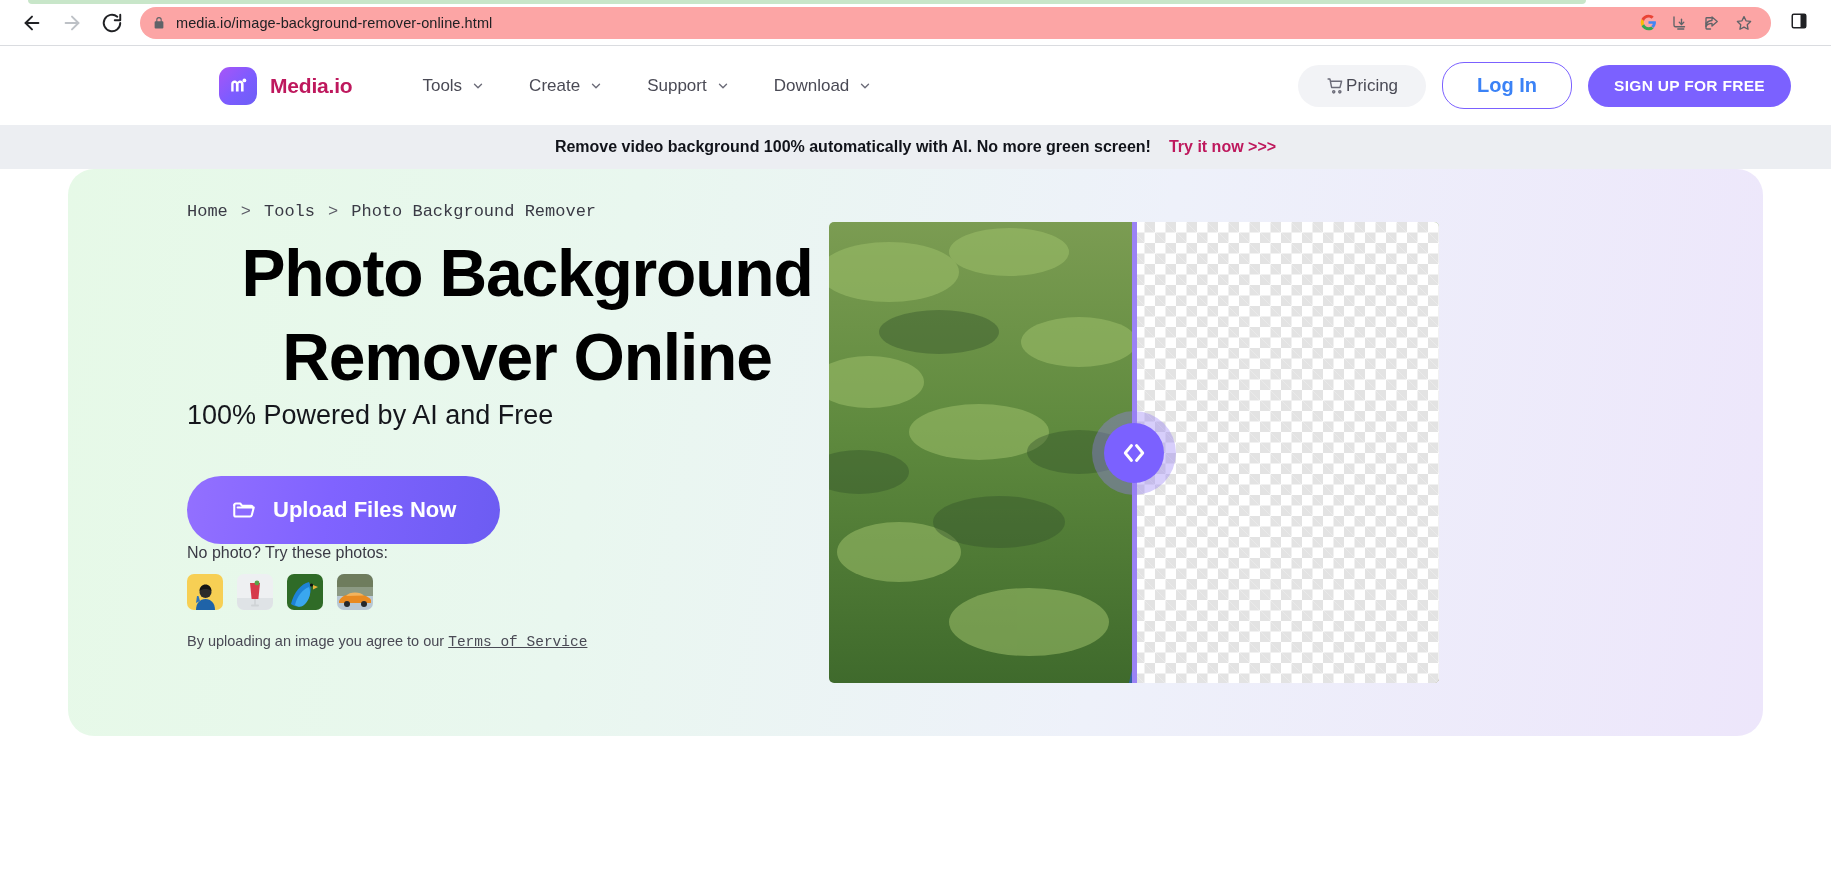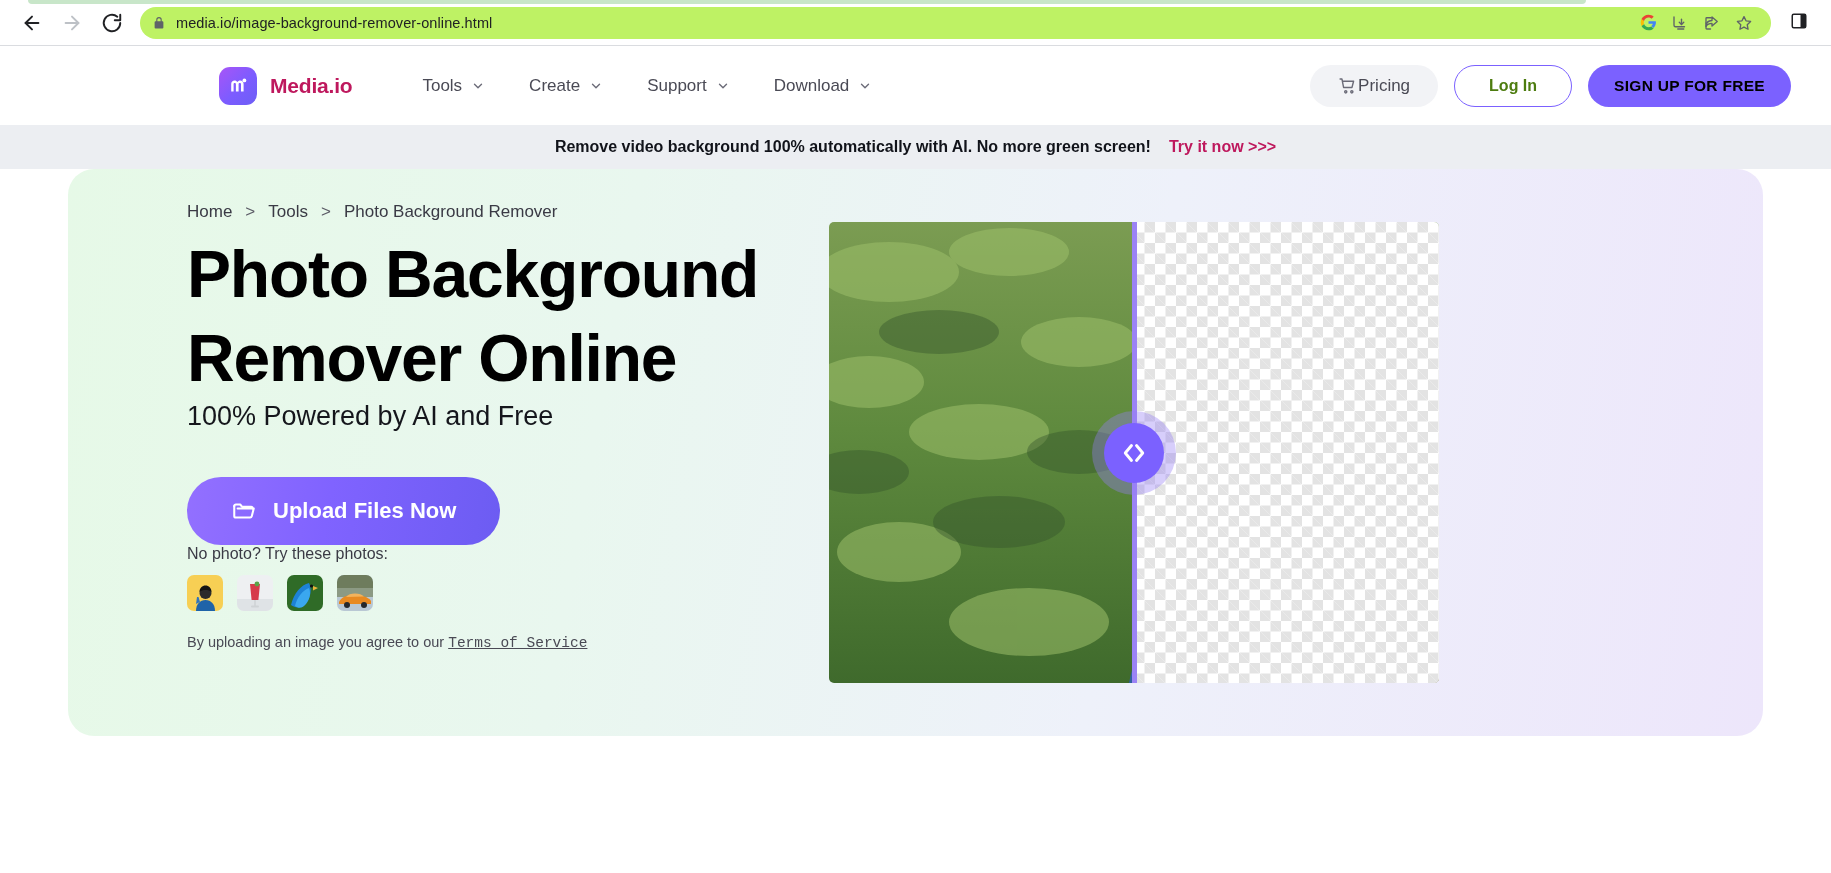--- a/index.html
+++ b/index.html
@@ -28,21 +28,21 @@
     color: #202124;
   }
   .nav-btn.disabled { color: #bdc1c6; }
   .nav-btn svg { display: block; }
 
   .omnibox {
     flex: 1;
     height: 32px;
     margin-left: 10px;
     margin-right: 6px;
-    background: #bef264;
+    background: #fca5a5;
     border-radius: 16px;
     display: flex;
     align-items: center;
     padding: 0 12px;
   }
   .lock-icon { margin-right: 10px; color: #5f6368; display: flex; }
   .url-text {
     font-size: 14.5px;
     color: #202124;
     letter-spacing: 0.1px;
@@ -124,30 +124,30 @@
     display: flex; align-items: flex-end; gap: 0;
     background: #f2f3f6;
     border-radius: 22px;
     padding: 11px 28px;
     font-size: 17px;
     color: #4a4a55;
   }
   .pricing-btn .cart { display: flex; color: #6b6b78; }
   .login-btn {
     border: 1.6px solid #7b61ff;
-    color: #4d7c0f;
+    color: #3b82f6;
     background: #fff;
     border-radius: 22px;
     padding: 11px 34px;
-    font-size: 16px;
+    font-size: 20px;
     font-weight: 700;
   }
   .signup-btn {
     background: #7b61ff;
-    color: #000000;
+    color: #ffffff;
     border-radius: 22px;
     padding: 12px 26px;
     font-size: 15.5px;
     font-weight: 700;
     letter-spacing: 0.3px;
   }
 
   
   .promo {
     height: 44px;
@@ -178,28 +178,30 @@
   .hero-left {
     position: absolute;
     left: 119px; top: 33px;
     width: 680px;
   }
   .breadcrumb {
     display: flex; align-items: flex-end; gap: 13px;
     font-size: 17px;
     color: #3a3a45;
     margin-bottom: 11px;
+    font-family: Liberation Mono, monospace;
   }
   .breadcrumb .sep { color: #5b5b66; }
   .hero-title {
     font-size: 66px;
     line-height: 1.27;
     font-weight: 700;
     color: #000000;
     letter-spacing: -1.2px;
+    text-align: center;
   }
   .hero-sub {
     font-size: 27px;
     color: #15161c;
   }
   .upload-btn {
     margin-top: 45px;
     display: inline-flex;
     align-items: flex-end;
     gap: 16px;

